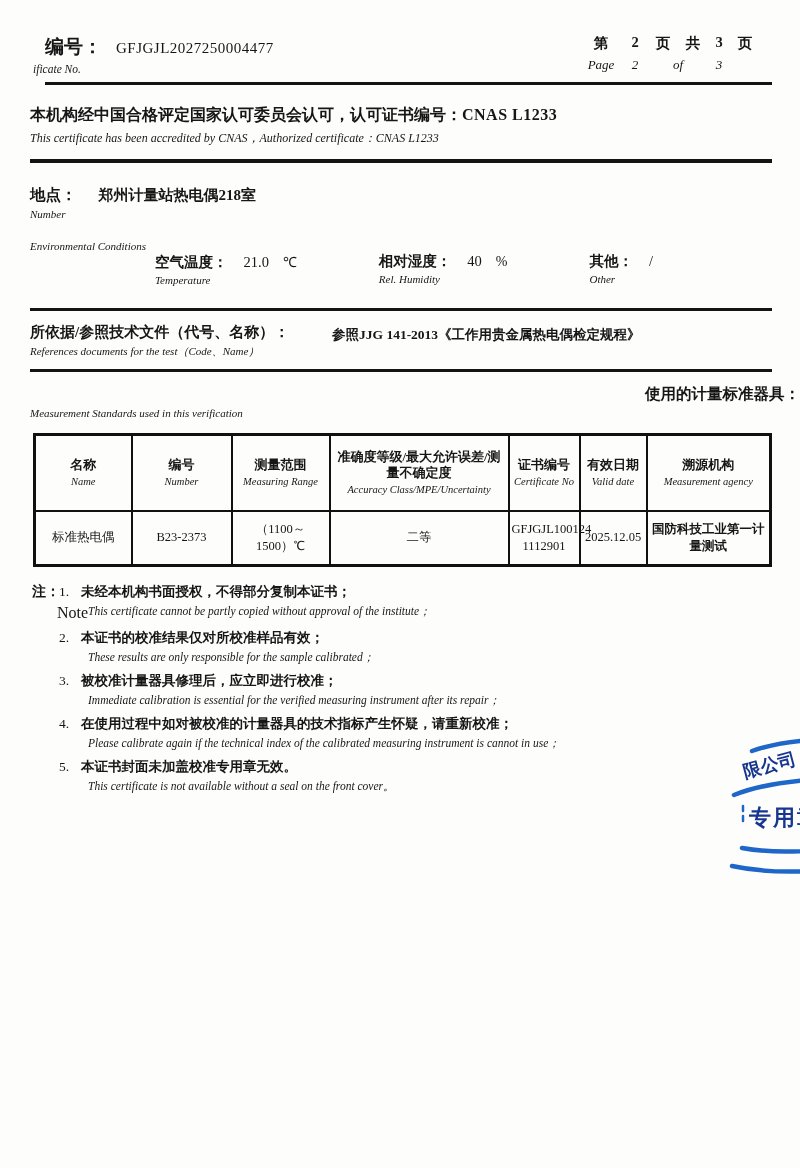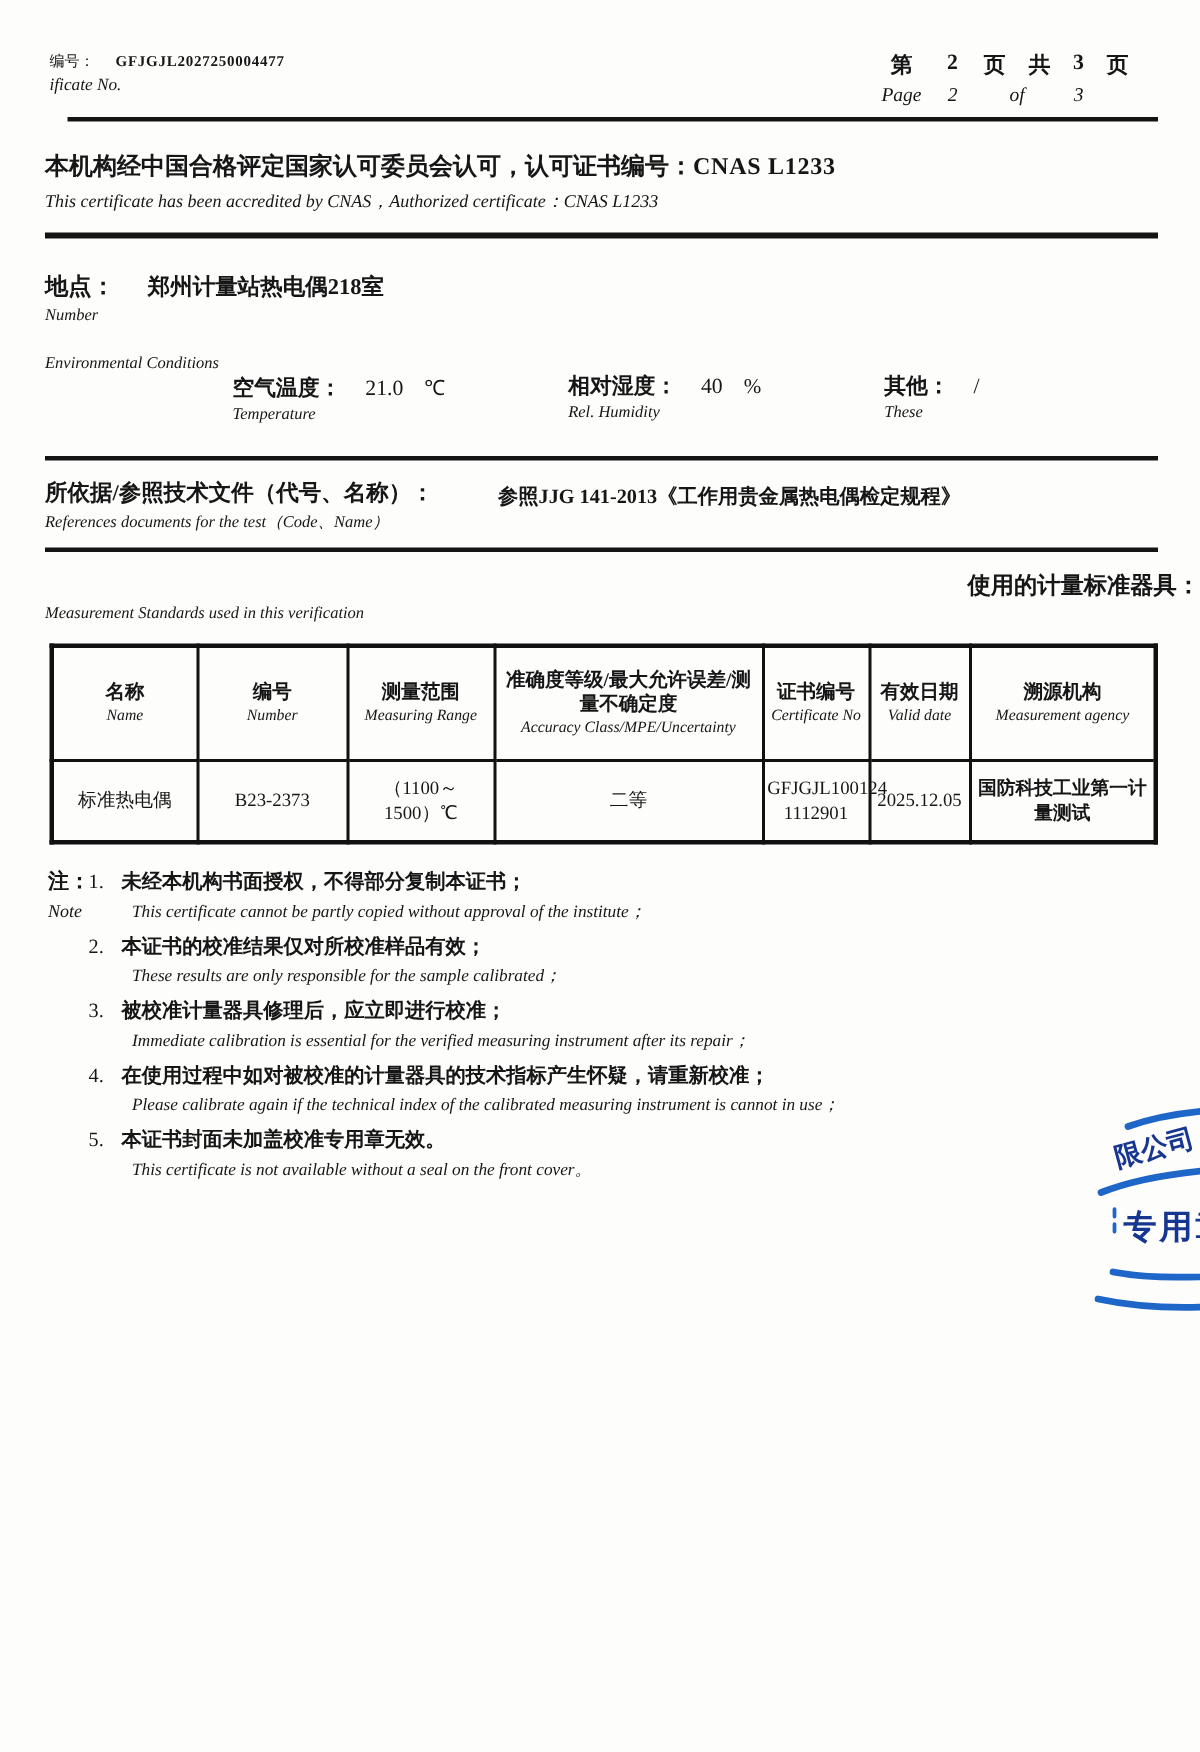--- a/index.html
+++ b/index.html
@@ -4,22 +4,22 @@
 <style>
   html,body{margin:0;padding:0;background:#ffffff;}
   .page{
     position:relative; width:800px; height:1168px; overflow:hidden;
     background:#fdfdfc; color:#161616;
     font-family:"Liberation Serif", serif;
   }
   
   .hdr{display:flex; justify-content:space-between; padding:34px 40px 0 33px;}
   .hdr-left .l1{display:flex; align-items:baseline;}
-  .no-label{font-weight:normal; font-size:10px; }
-  .no-value{font-weight:bold; font-size:10px; margin-left:14px; letter-spacing:.5px;}
+  .no-label{font-weight:bold; font-size:19px; margin-left:12px;}
+  .no-value{font-weight:normal; font-size:15px; margin-left:14px; letter-spacing:.5px;}
   .no-en{font-style:italic; font-size:11.5px; margin-top:3px;}
   .pgn{display:grid; grid-template-columns:42px 26px 30px 30px 22px 30px; row-gap:2px; text-align:center;}
   .pgn .zh{font-weight:bold; font-size:14.5px;}
   .pgn .en{font-style:italic; font-size:13px;}
   .rule{background:#141414; height:3px;}
   .rule1{margin:7px 28px 0 45px;}
   .rule2{margin:12px 28px 0 30px; height:3.5px;}
   .rule3{margin:22px 28px 0 30px;}
   .rule4{margin:10px 28px 0 30px;}
   
@@ -60,21 +60,21 @@
   td.cert-no{font-size:11px; white-space:pre-line; line-height:1.3;}
   td.agency{font-weight:bold; font-size:12.5px; line-height:1.35;}
   
   .notes{margin:16px 28px 0 32px;}
   .note-item{margin-bottom:7px;}
   .nl{display:flex; align-items:baseline;}
   .nl .c-note{width:27px; font-weight:bold; font-size:14px; flex:none;}
   .nl .c-num{width:22px; font-size:13.5px; flex:none;}
   .nl .c-zh{font-size:13.5px; font-weight:bold;}
   .nl-en{display:flex; margin-top:3px;}
-  .nl-en .c-notelbl{width:56px; font-style:italic; font-size:12px; flex:none;}
+  .nl-en .c-notelbl{width:56px; font-size:16px; flex:none;text-align:right;}
   .nl-en .c-en{font-style:italic; font-size:11.5px;}
   
   .stamp{position:absolute; left:718px; top:732px; width:160px; height:160px; pointer-events:none;}
 </style>
 </head>
 <body>
 
 <div class="page">
 
   <div class="hdr">
@@ -134,21 +134,21 @@
         <span class="env-value">40</span>
         <span class="env-unit">%</span>
       </div>
       <div class="sub-en">Rel. Humidity</div>
     </div>
     <div class="env-item">
       <div class="l1">
         <span class="env-label">其他：</span>
         <span class="env-value">/</span>
       </div>
-      <div class="sub-en">These</div>
+      <div class="sub-en">Other</div>
     </div>
   </div>
   <div class="rule rule3"></div>
 
   <div class="refs">
     <div class="refs-left">
       <div class="refs-label-zh">所依据/参照技术文件（代号、名称）：</div>
       <div class="sub-en">References documents for the test（Code、Name）</div>
     </div>
     <div class="refs-value">参照JJG 141-2013《工作用贵金属热电偶检定规程》</div>

